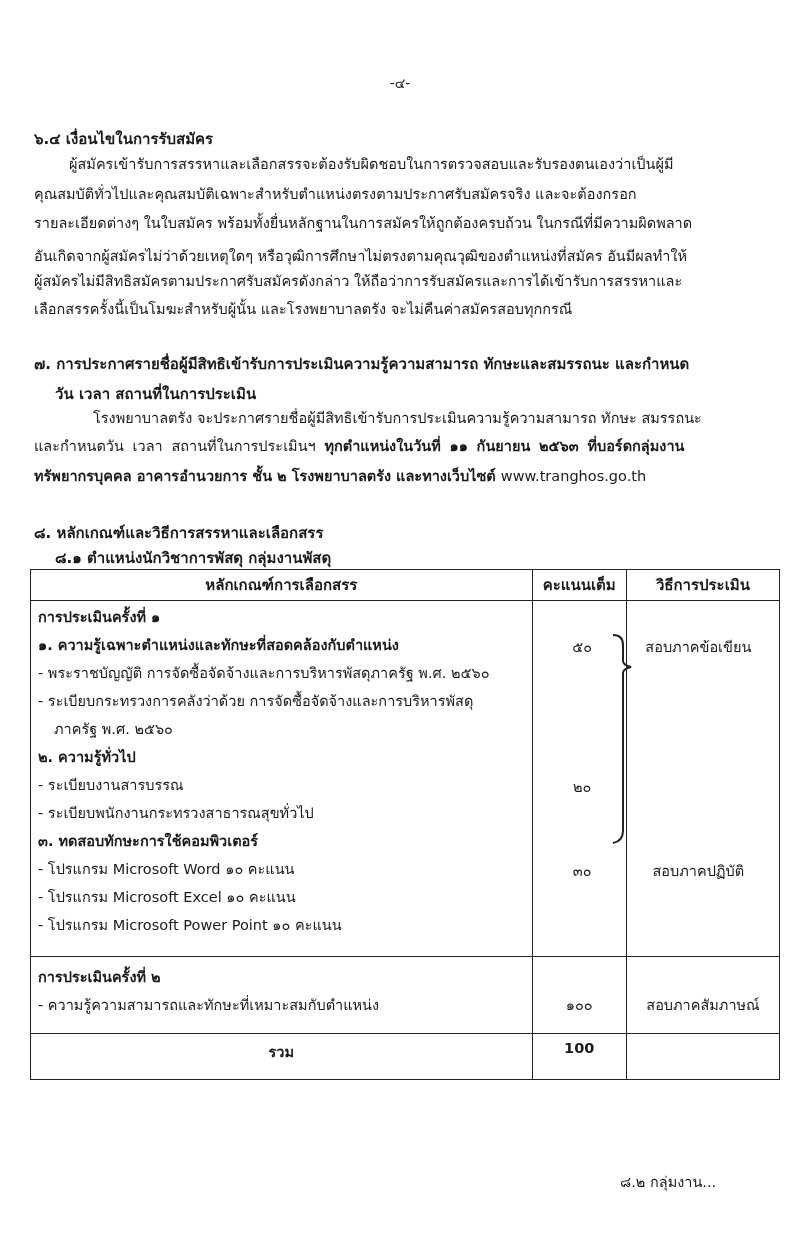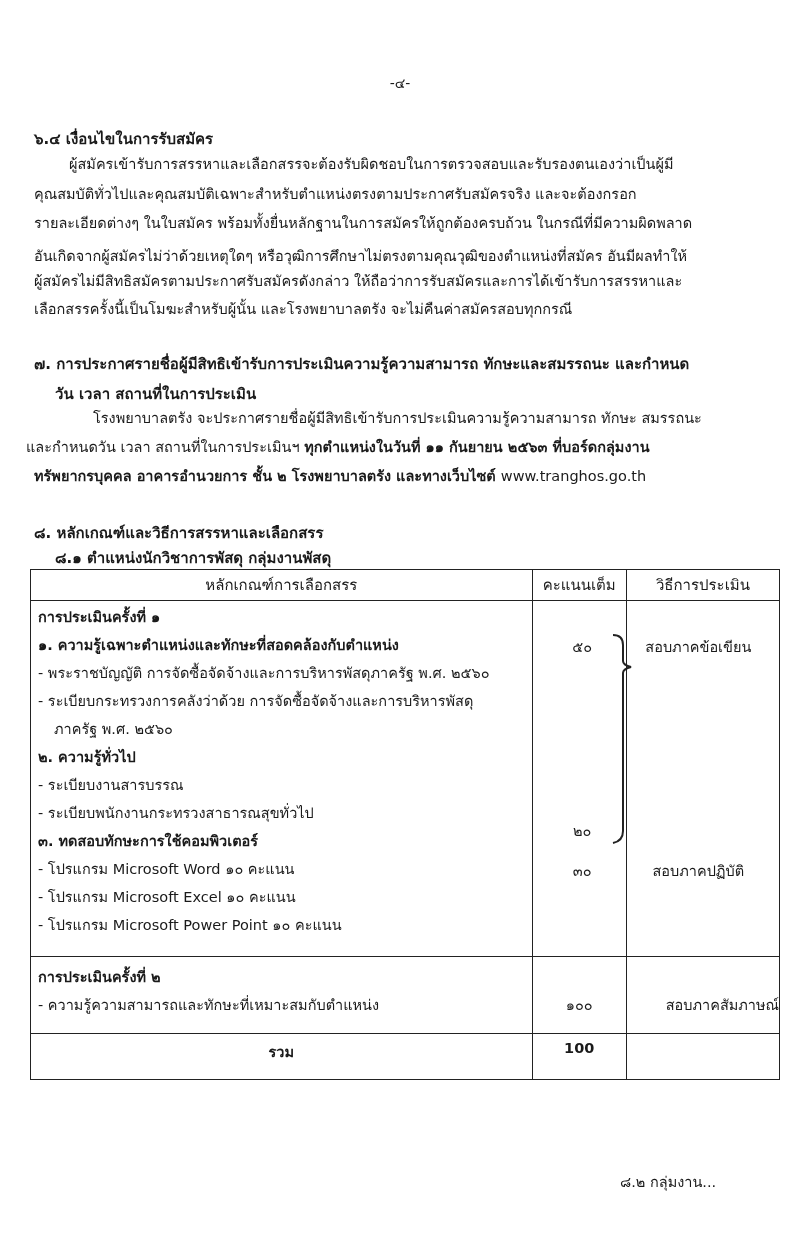--- a/index.html
+++ b/index.html
@@ -13,21 +13,21 @@
   .b { font-weight: bold; }
   .p { font-size: 14.5px; line-height: 29px; }
   .u { }
   table.crit {
     position: absolute; left: 30px; top: 569px; width: 750px;
     border-collapse: collapse; font-size: 14.5px;
   }
   table.crit td, table.crit th {
     border: 1.5px solid #222; padding: 0; vertical-align: top;
   }
-  table.crit th { font-weight: normal; height: 30px; vertical-align: middle; font-size: 15px; margin-left: 46px; }
+  table.crit th { font-weight: bold; height: 30px; vertical-align: middle; font-size: 15px; margin-left: 46px; }
   .c1 { width: 506px; }
   .c2 { width: 99px; }
   .c3 { width: 164px; }
   .cell-inner { position: relative; }
   .line { height: 28px; line-height: 28px; padding-left: 7px; white-space: nowrap; }
   .line.indent { padding-left: 23px; }
   .center { text-align: center; }
 </style>
 </head>
 <body>
@@ -38,21 +38,21 @@
 <div class="abs p" style="top:150px; left:69px;">ผู้สมัครเข้ารับการสรรหาและเลือกสรรจะต้องรับผิดชอบในการตรวจสอบและรับรองตนเองว่าเป็นผู้มี</div>
 <div class="abs p" style="top:180px; left:34px;">คุณสมบัติทั่วไปและคุณสมบัติเฉพาะสำหรับตำแหน่งตรงตามประกาศรับสมัครจริง และจะต้องกรอก</div>
 <div class="abs p" style="top:209px; left:34px;">รายละเอียดต่างๆ ในใบสมัคร พร้อมทั้งยื่นหลักฐานในการสมัครให้ถูกต้องครบถ้วน ในกรณีที่มีความผิดพลาด</div>
 <div class="abs p" style="top:242px; left:34px;">อันเกิดจากผู้สมัครไม่ว่าด้วยเหตุใดๆ หรือวุฒิการศึกษาไม่ตรงตามคุณวุฒิของตำแหน่งที่สมัคร อันมีผลทำให้</div>
 <div class="abs p" style="top:267px; left:34px;">ผู้สมัครไม่มีสิทธิสมัครตามประกาศรับสมัครดังกล่าว ให้ถือว่าการรับสมัครและการได้เข้ารับการสรรหาและ</div>
 <div class="abs p" style="top:295px; left:34px;">เลือกสรรครั้งนี้เป็นโมฆะสำหรับผู้นั้น และโรงพยาบาลตรัง จะไม่คืนค่าสมัครสอบทุกกรณี</div>
 
 <div class="abs h b" style="top:352px; left:34px;">๗. การประกาศรายชื่อผู้มีสิทธิเข้ารับการประเมินความรู้ความสามารถ ทักษะและสมรรถนะ และกำหนด</div>
 <div class="abs h b" style="top:382px; left:55px;">วัน เวลา สถานที่ในการประเมิน</div>
 <div class="abs p" style="top:404px; left:69px;margin-left:24px;">โรงพยาบาลตรัง จะประกาศรายชื่อผู้มีสิทธิเข้ารับการประเมินความรู้ความสามารถ ทักษะ สมรรถนะ</div>
-<div class="abs p" style="top:433px; left:26px;">
+<div class="abs p" style="top:433px; left:34px;font-family:Liberation Mono, monospace;">
   <span>และกำหนดวัน เวลา สถานที่ในการประเมินฯ </span><span class="b">ทุกตำแหน่งในวันที่ ๑๑ กันยายน ๒๕๖๓ ที่บอร์ดกลุ่มงาน</span>
 </div>
 <div class="abs p b" style="top:462px; left:34px;">
   <span>ทรัพยากรบุคคล อาคารอำนวยการ ชั้น ๒ โรงพยาบาลตรัง และทางเว็บไซต์ </span><span class="u" style="font-weight:normal;">www.tranghos.go.th</span>
 </div>
 
 <div class="abs h b" style="top:521px; left:34px;">
   <span>๘. </span><span class="u">หลักเกณฑ์และวิธีการสรรหาและเลือกสรร</span>
 </div>
 <div class="abs h b" style="top:546px; left:55px;">
@@ -79,21 +79,21 @@
         <div class="line">- ระเบียบพนักงานกระทรวงสาธารณสุขทั่วไป</div>
         <div class="line b">๓. ทดสอบทักษะการใช้คอมพิวเตอร์</div>
         <div class="line">- โปรแกรม Microsoft Word  ๑๐ คะแนน</div>
         <div class="line">- โปรแกรม Microsoft Excel  ๑๐ คะแนน</div>
         <div class="line">- โปรแกรม Microsoft Power Point  ๑๐ คะแนน</div>
       </div>
     </td>
     <td class="c2">
       <div class="cell-inner" style="height:355px;">
         <div class="abs center" style="top:32px; left:0; width:99px; line-height:28px;text-align:center;">๕๐</div>
-        <div class="abs center" style="top:172px; left:0; width:99px; line-height:28px;margin-top:44px;">๒๐</div>
+        <div class="abs center" style="top:172px; left:0; width:99px; line-height:28px;">๒๐</div>
         <div class="abs center" style="top:256px; left:0; width:99px; line-height:28px;">๓๐</div>
 
         <svg class="abs" style="top:30px; left:78px;" width="22" height="215" viewBox="0 0 22 215">
           <path d="M2 4 Q 12 4 12 14 L 12 30 Q 12 34 20 36 Q 12 38 12 42 L 12 200 Q 12 210 2 212" fill="none" stroke="#222" stroke-width="2"></path>
         </svg>
       </div>
     </td>
     <td class="c3">
       <div class="cell-inner" style="height:355px;">
         <div class="abs center" style="top:32px; left:0; width:143px; line-height:28px;">สอบภาคข้อเขียน</div>
@@ -104,21 +104,21 @@
   <tr style="height:77px;margin-top:44px;">
     <td class="c1">
       <div style="padding-top:6px;">
         <div class="line b u">การประเมินครั้งที่ ๒</div>
         <div class="line">- ความรู้ความสามารถและทักษะที่เหมาะสมกับตำแหน่ง</div>
       </div>
     </td>
     <td class="c2 center" style="vertical-align:top;">
       <div style="padding-top:34px; line-height:28px;">๑๐๐</div>
     </td>
-    <td class="c3 center" style="vertical-align:top;text-align:right;">
+    <td class="c3 center" style="vertical-align:top;">
       <div style="padding-top:34px; line-height:28px;">สอบภาคสัมภาษณ์</div>
     </td>
   </tr>
   <tr style="height:46px;">
     <td class="c1 center b" style="vertical-align:top; padding-top:6px;">รวม</td>
     <td class="c2 center b" style="vertical-align:top; padding-top:6px;">100</td>
     <td class="c3"></td>
   </tr>
 </tbody>
   </table>

